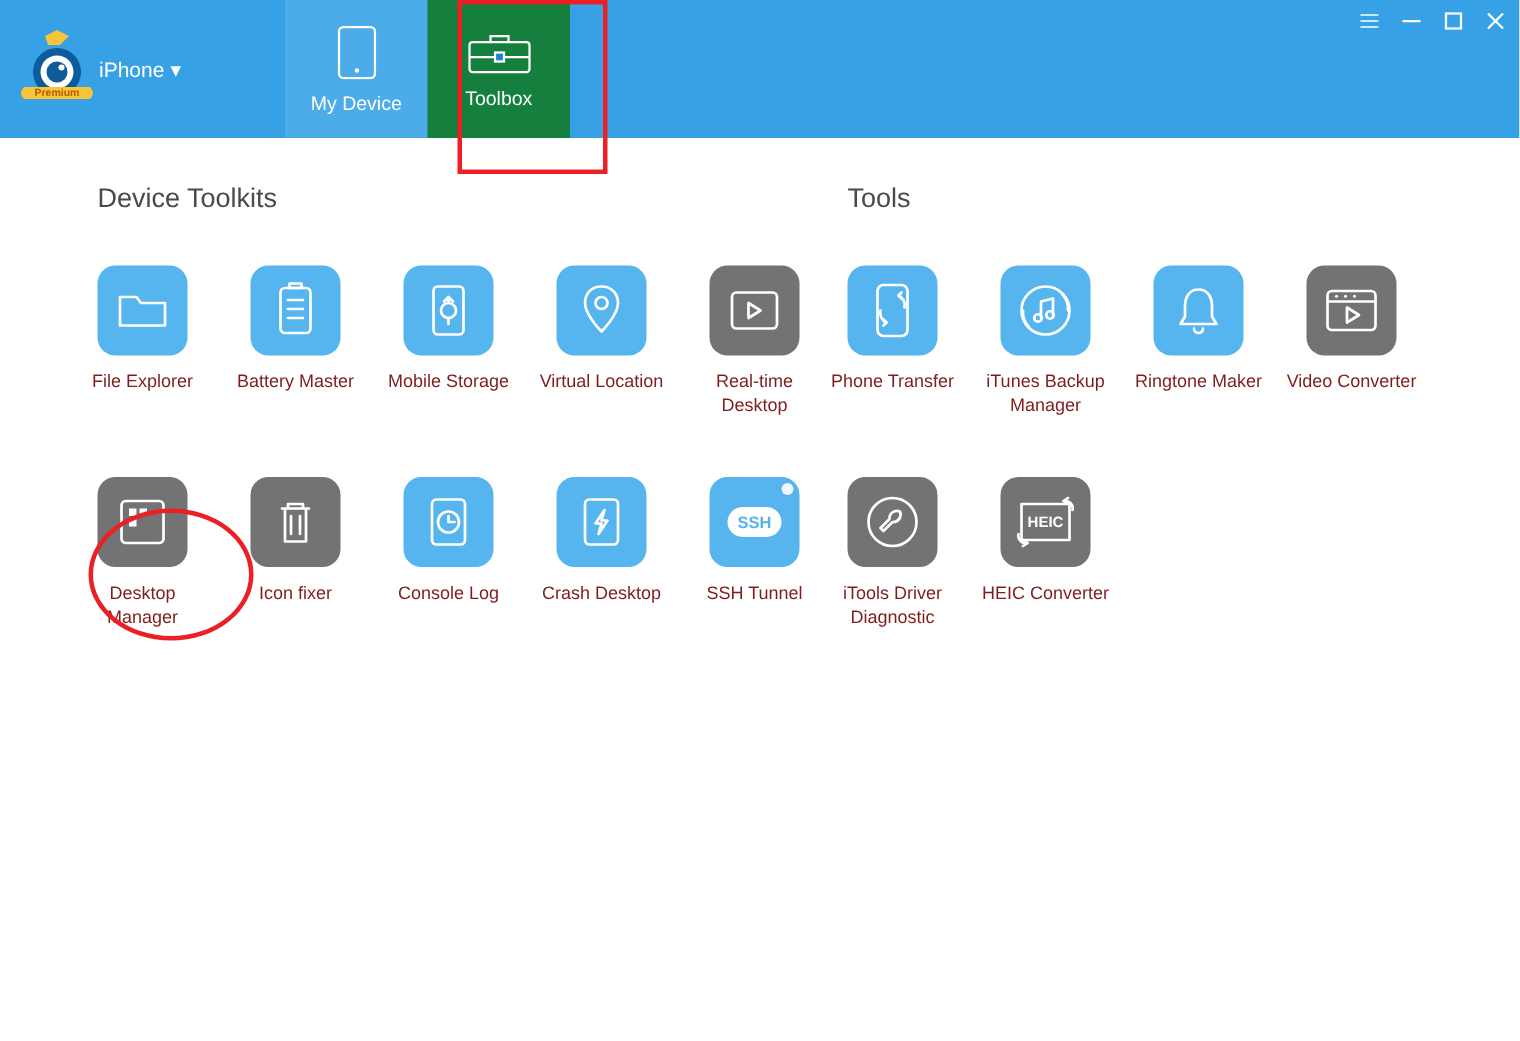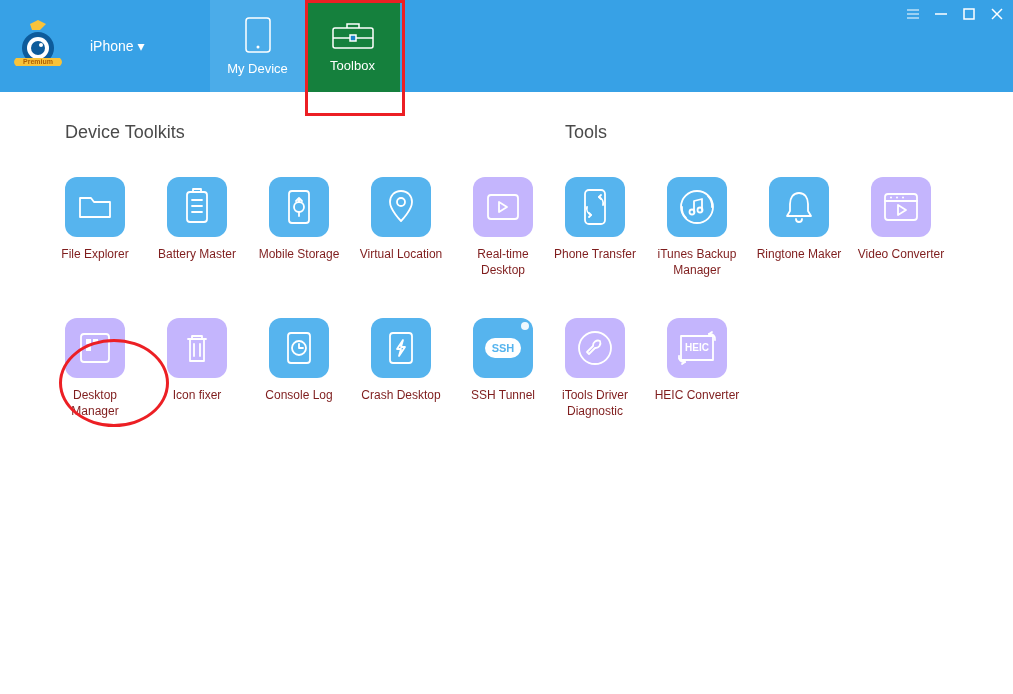--- a/index.html
+++ b/index.html
@@ -1,37 +1,37 @@
 <!DOCTYPE html>
 <html><head>
 <meta charset="utf-8">
 <style>
 * { margin: 0; padding: 0; box-sizing: border-box; }
 body { font-family: -apple-system, "Segoe UI", Arial, sans-serif; width: 1013px; height: 694px; background: #fff; overflow: hidden; position: relative; }
 .header { height: 92px; background: #37a1e6; display: flex; align-items: stretch; position: relative; }
 .logo-area { display: flex; align-items: center; padding-left: 10px; width: 150px; }
 .logo { width: 56px; height: 56px; position: relative; }
-.device-label { color: #fff; font-size: 14px; cursor: pointer; display: flex; align-items: center; gap: 4px; margin-left: 24px; }
+.device-label { color: #fff; font-size: 14px; cursor: pointer; display: flex; align-items: center; gap: 4px; }
 .nav-tabs { display: flex; }
 .nav-tab { width: 95px; display: flex; flex-direction: column; align-items: center; justify-content: center; color: #fff; font-size: 13px; cursor: pointer; gap: 8px; }
 .nav-tab.mydevice { background: #4bace9; }
 .nav-tab.toolbox { background: #15803d; position: relative; }
 .redbox { position: absolute; left: 305px; top: 0; width: 100px; height: 116px; border: 3px solid #ec1f24; z-index: 10; pointer-events: none; }
 .win-controls { position: absolute; right: 8px; top: 6px; display: flex; gap: 12px; color: #fff; }
 .win-controls span { width: 16px; height: 16px; display: flex; align-items: center; justify-content: center; cursor: pointer; }
 .content { display: flex; padding: 30px 0 0 0; }
 .section { display: flex; flex-direction: column; }
 .section.toolkits { width: 555px; padding-left: 65px; }
 .section.tools { flex: 1; padding-left: 10px; }
 .section-title { font-size: 18px; color: #4a4a4a; font-weight: 400; margin-bottom: 34px; }
 .grid { display: flex; flex-wrap: wrap; gap: 40px 42px; }
 .tile { display: flex; flex-direction: column; align-items: center; width: 60px; cursor: pointer; position: relative; }
 .tile-icon { width: 60px; height: 60px; border-radius: 12px; display: flex; align-items: center; justify-content: center; margin-bottom: 10px; }
 .tile-icon.blue { background: #56b4ee; text-align: right; }
-.tile-icon.green { background: #c4b5fd; }
+.tile-icon.green { background: #737373; }
 .tile-label { font-size: 12px; color: #7f1d1d; text-align: center; line-height: 1.3; white-space: nowrap; }
 .tile-label.wrap { white-space: normal; width: 90px; }
 .red-ellipse { position: absolute; left: 59px; top: 339px; width: 110px; height: 88px; border: 3px solid #ec1f24; border-radius: 50%; z-index: 9; pointer-events: none; }
 .dot { position: absolute; top: 4px; right: 4px; width: 8px; height: 8px; background: #fff; border-radius: 50%; opacity: 0.9; }
 </style>
 </head>
 <body>
 
 <div class="header">
   <div class="logo-area">
@@ -44,21 +44,21 @@
         <circle cx="31" cy="27" r="2" fill="#fff"></circle>
         <path d="M6 40 Q2 44 6 48 L50 48 Q54 44 50 40 Z" fill="#f9c33a"></path>
         <text x="28" y="46" font-size="7" fill="#b05e00" text-anchor="middle" font-weight="bold">Premium</text>
       </svg>
     </div>
     <div class="device-label">
       <span>iPhone</span>
       <span>▾</span>
     </div>
   </div>
-  <div class="nav-tabs" style="margin-left:60px;text-align:right;">
+  <div class="nav-tabs" style="margin-left:40px;text-align:right;">
     <div class="nav-tab mydevice">
       <svg width="26" height="36">
           <rect x="1" y="1" width="24" height="34" rx="3" fill="none" stroke="#fff" stroke-width="1.5"></rect>
           <circle cx="13" cy="30" r="1.5" fill="#fff"></circle>
         </svg>
       <span>My Device</span>
     </div>
     <div class="nav-tab toolbox">
       <svg width="44" height="30">
         <rect x="2" y="8" width="40" height="20" rx="2" fill="none" stroke="#fff" stroke-width="1.5"></rect>

